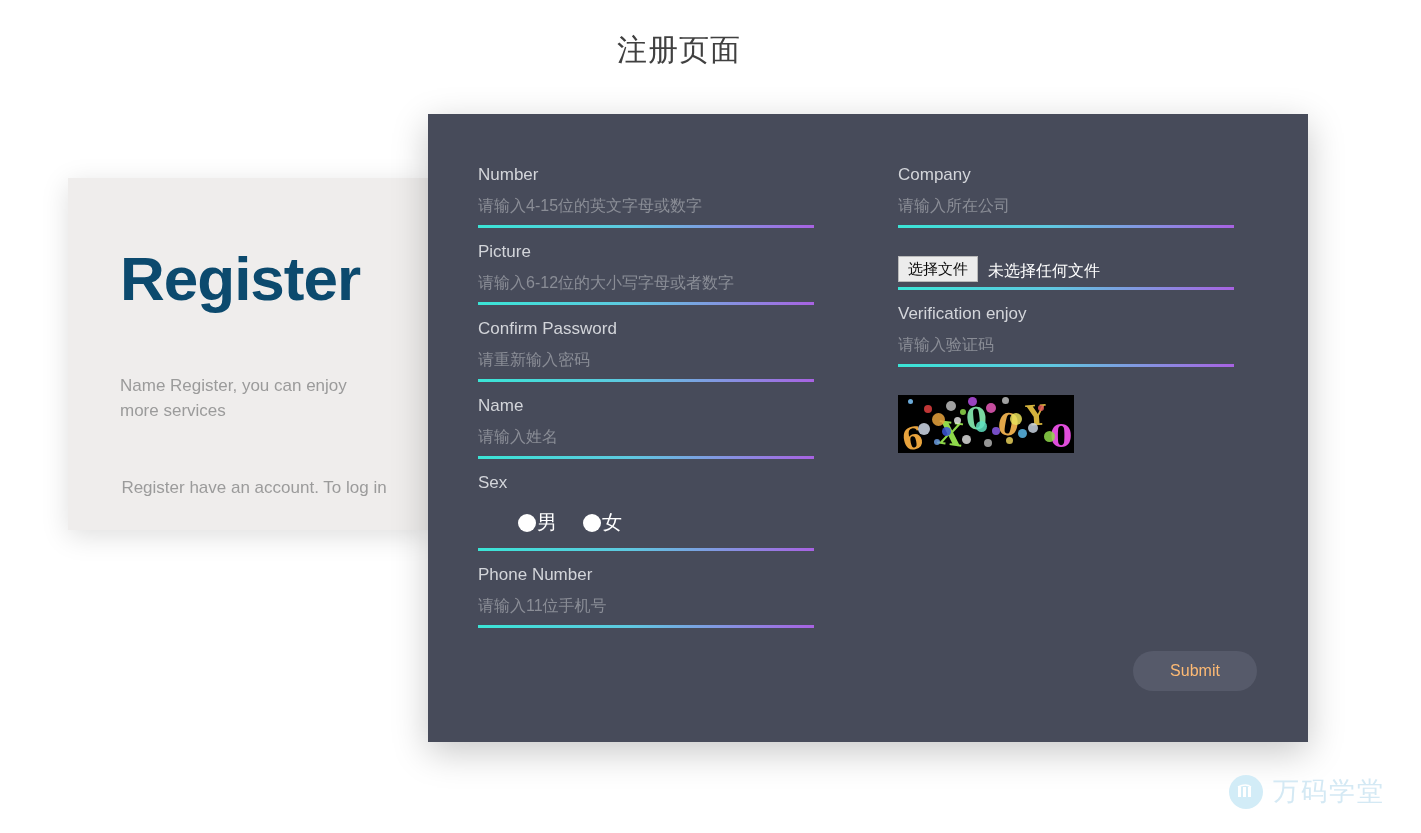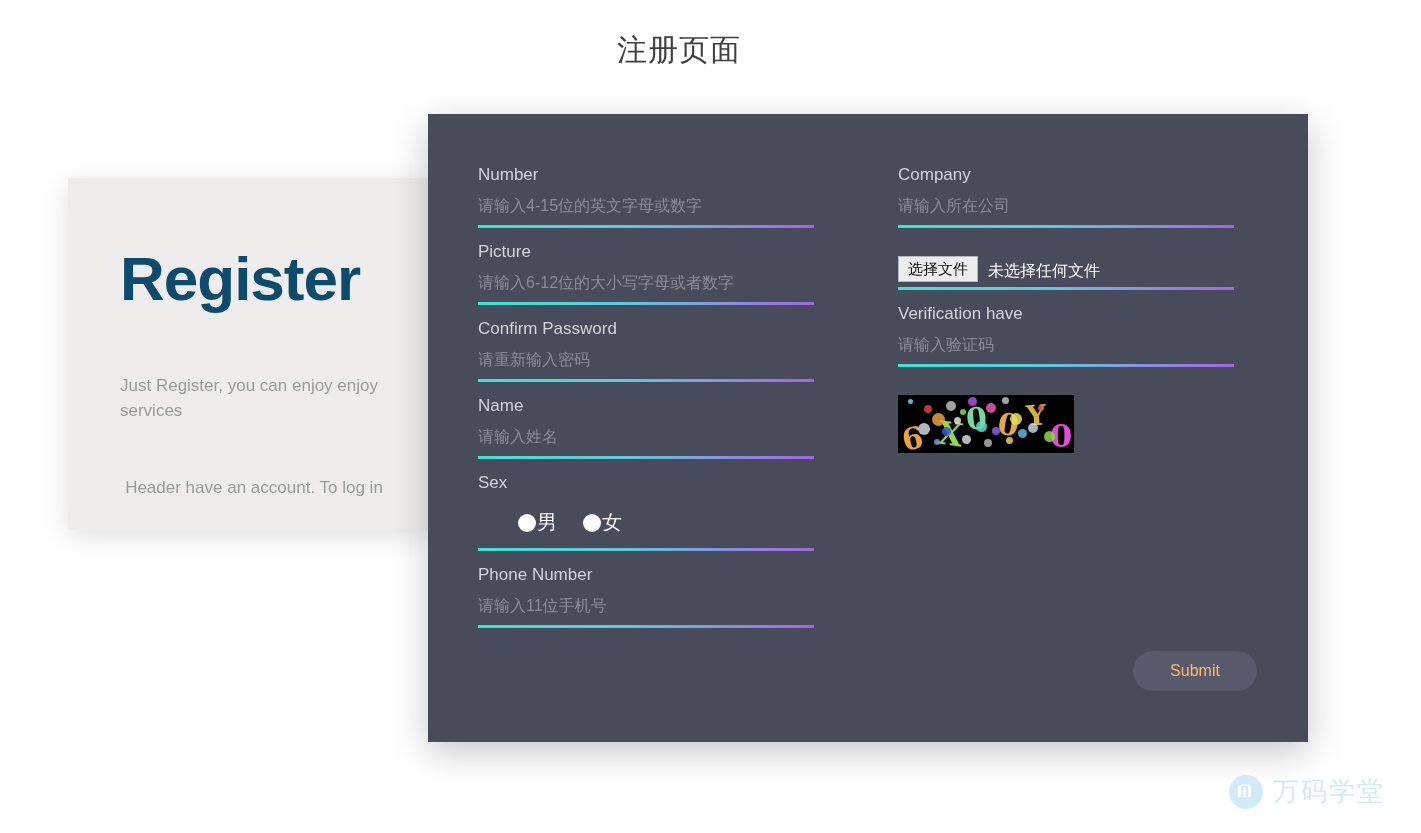--- a/index.html
+++ b/index.html
@@ -233,22 +233,22 @@
   }
 </style>
 </head>
 <body>
 
 <div class="page-title">注册页面</div>
 
 <div class="left-card">
   <div class="left-card-inner">
     <div class="register-heading">Register</div>
-    <div class="register-sub">Just Register, you can enjoy enjoy services</div>
-    <div class="login-link">Header have an account. To log in</div>
+    <div class="register-sub">Name Register, you can enjoy more services</div>
+    <div class="login-link">Register have an account. To log in</div>
   </div>
 </div>
 
 <div class="dark-panel">
 
   <div class="form-col col-left">
 
     <div class="field">
       <div class="field-label">Number</div>
       <input class="field-input" type="text" placeholder="请输入4-15位的英文字母或数字" style="">
@@ -306,21 +306,21 @@
 
     <div class="field">
       <div class="file-row">
         <button class="file-btn">选择文件</button>
         <span class="file-name">未选择任何文件</span>
       </div>
       <div class="underline"></div>
     </div>
 
     <div class="field">
-      <div class="field-label">Verification have</div>
+      <div class="field-label">Verification enjoy</div>
       <input class="field-input" type="text" placeholder="请输入验证码" style="">
       <div class="underline"></div>
     </div>
 
     <div class="captcha-img" id="captcha">
         <span class="captcha-char" style="color: rgb(232, 163, 61); left: 4px; top: 26px; font-size: 30px; transform: rotate(-12deg);">6</span>
         <span class="captcha-char" style="color: rgb(143, 217, 74); left: 40px; top: 20px; font-size: 32px; transform: rotate(8deg);">X</span>
         <span class="captcha-char" style="color: rgb(122, 214, 160); left: 68px; top: 6px; font-size: 30px; transform: rotate(-6deg);">0</span>
         <span class="captcha-char" style="color: rgb(227, 168, 74); left: 100px; top: 12px; font-size: 30px; transform: rotate(10deg);">0</span>
         <span class="captcha-char" style="color: rgb(212, 179, 60); left: 128px; top: 4px; font-size: 28px; transform: rotate(-4deg);">Y</span>

